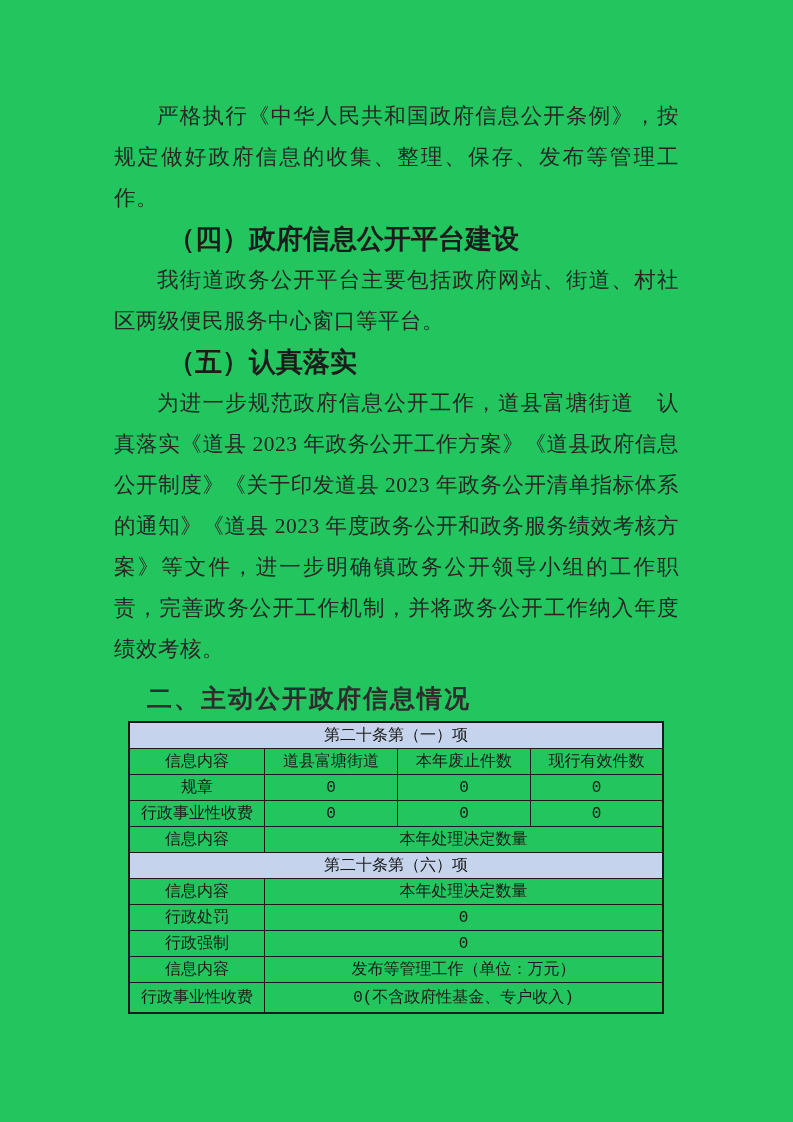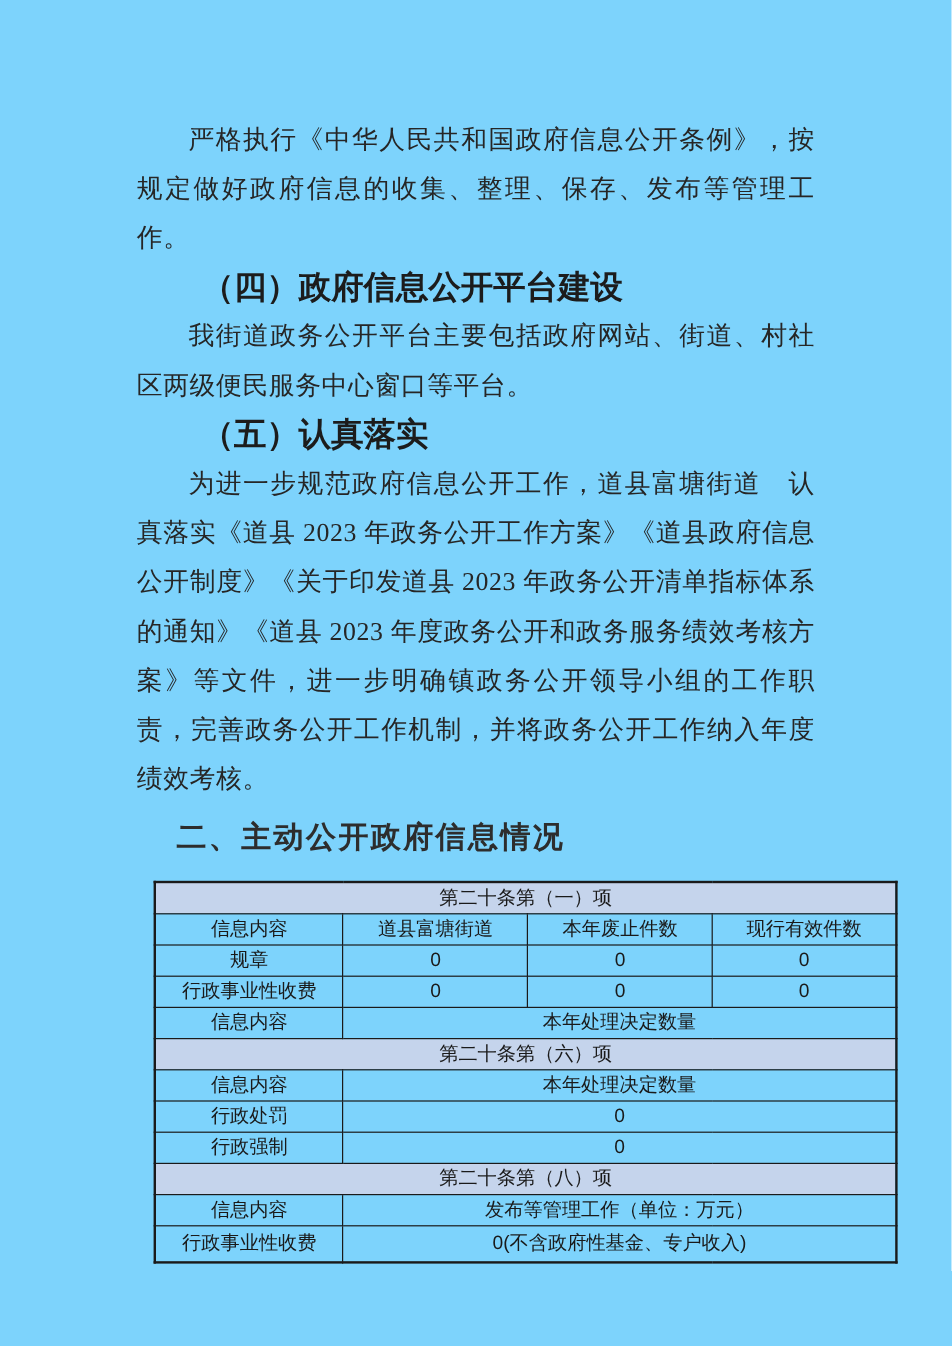--- a/index.html
+++ b/index.html
@@ -4,21 +4,21 @@
 <style>
   html, body {
     margin: 0;
     padding: 0;
     background: #ffffff;
   }
   .page {
     position: relative;
     width: 793px;
     height: 1122px;
-    background: #7dd3fc;
+    background: #22c55e;
     overflow: hidden;
     font-family: "Liberation Serif", "DejaVu Serif", serif;
   }
   .content {
     box-sizing: border-box;
     padding-top: 96px;
     margin-left: 114px;
     width: 565px;
   }
   .body-para {
@@ -43,29 +43,29 @@
   .main-heading {
     margin: 14px 0 0 33px;
     font-size: 25px;
     line-height: 29px;
     font-weight: bold;
     color: #2d2d2d;
     letter-spacing: 2px;
     font-family: "Liberation Sans", "DejaVu Sans", sans-serif;
   }
   table.info-table {
-    margin-top: 21px;
+    margin-top: 8px;
     margin-left: 14px;
-    width: 620px;
+    width: 536px;
     border-collapse: collapse;
     border: 2px solid #1a1a1a;
     table-layout: fixed;
     font-size: 16px;
     color: #1a1a1a;
-    font-family: Liberation Sans, sans-serif;
+    font-family: Liberation Mono, monospace;
   }
   table.info-table td {
     border: 1px solid #1a1a1a;
     text-align: center;
     vertical-align: middle;
     height: 25px;
     padding: 0 2px;
     overflow: hidden;
     white-space: nowrap;
   }
@@ -140,23 +140,20 @@
         </tr>
         <tr>
           <td>行政处罚</td>
           <td colspan="3">0</td>
         </tr>
         <tr>
           <td>行政强制</td>
           <td colspan="3">0</td>
         </tr>
 
-        <tr class="section-header">
-          <td colspan="4">第二十条第（八）项</td>
-        </tr>
         <tr>
           <td>信息内容</td>
           <td colspan="3">发布等管理工作（单位：万元）</td>
         </tr>
         <tr>
           <td>行政事业性收费</td>
           <td colspan="3" class="large-cell">0(不含政府性基金、专户收入)</td>
         </tr>
       </tbody>
     </table>

